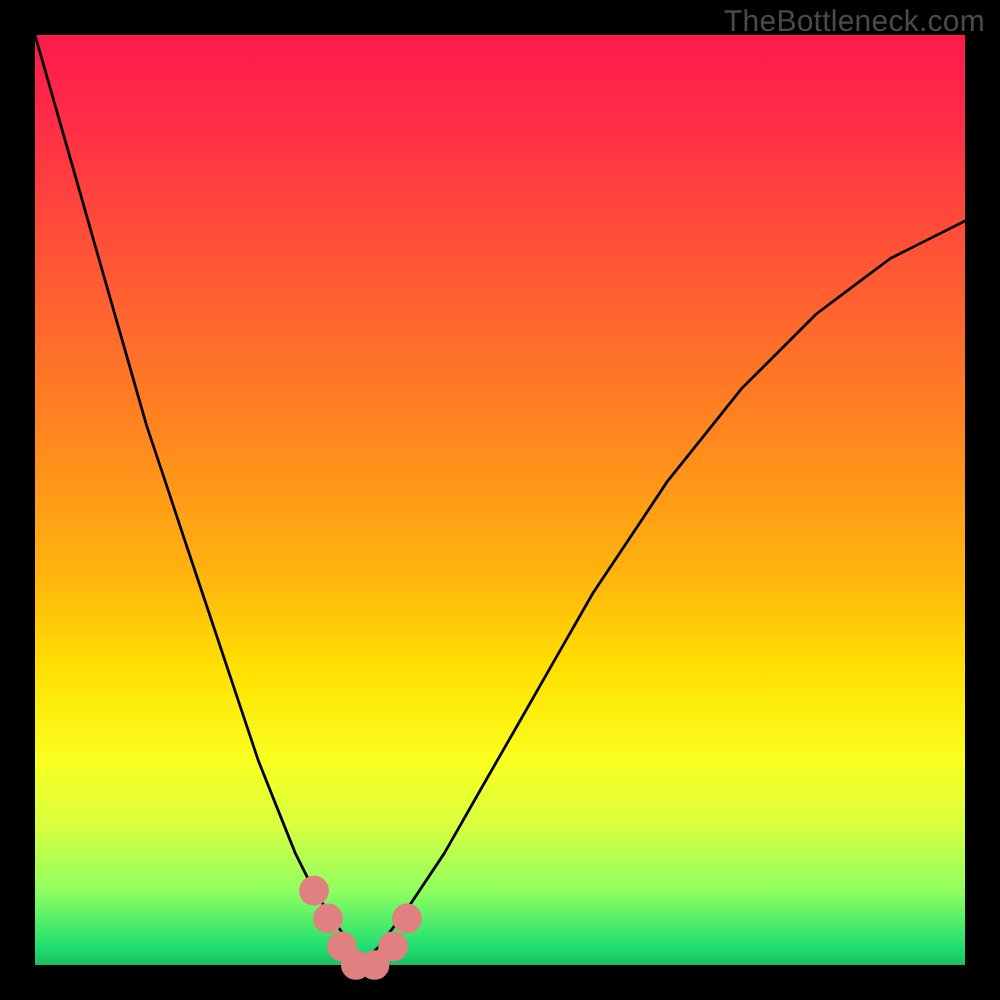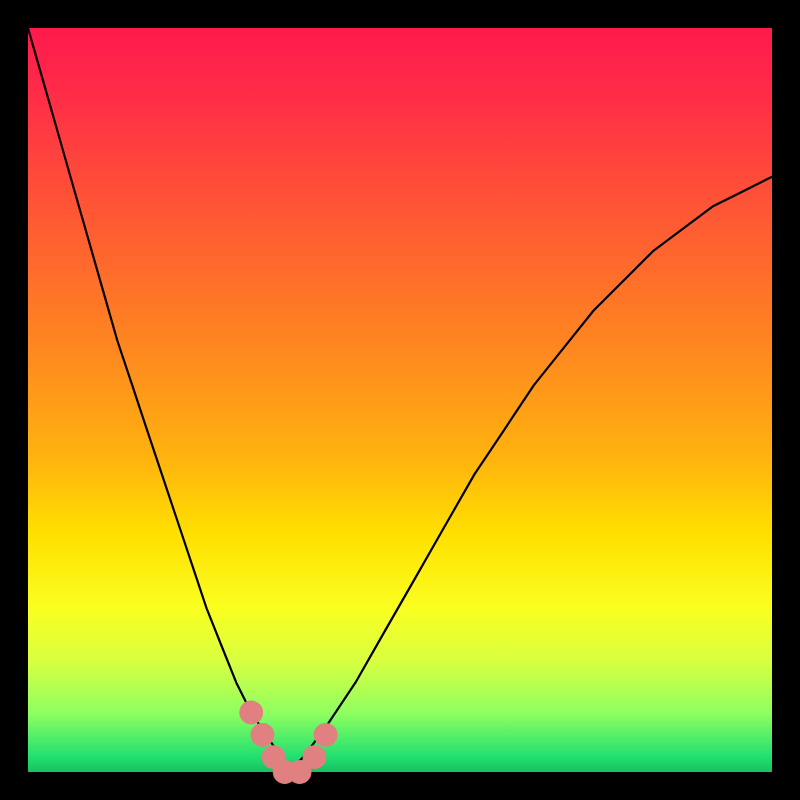--- a/index.html
+++ b/index.html
@@ -80,13 +80,14 @@
           <circle cx="223.2" cy="684.5" r="11.9" class="marker"></circle>
           <circle cx="234.4" cy="706.8" r="11.9" class="marker"></circle>
           <circle cx="245.5" cy="729.1" r="11.9" class="marker"></circle>
           <circle cx="256.7" cy="744.0" r="11.9" class="marker"></circle>
           <circle cx="271.6" cy="744.0" r="11.9" class="marker"></circle>
           <circle cx="286.4" cy="729.1" r="11.9" class="marker"></circle>
           <circle cx="297.6" cy="706.8" r="11.9" class="marker"></circle>
         </g>
     </svg>
   </div>
+  <div class="watermark">TheBottleneck.com</div>
 </div>
 
 </body></html>

